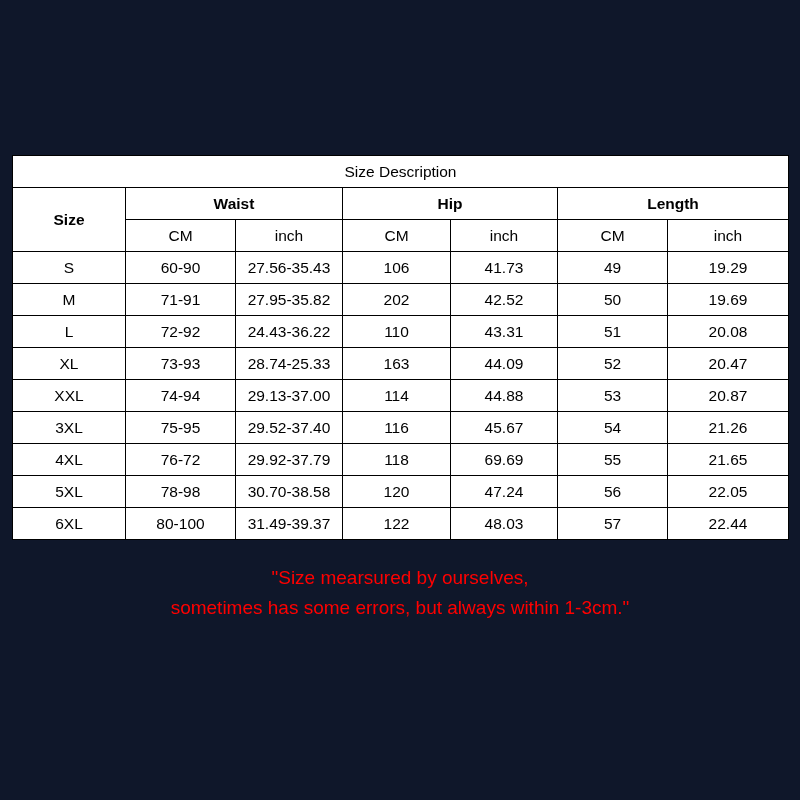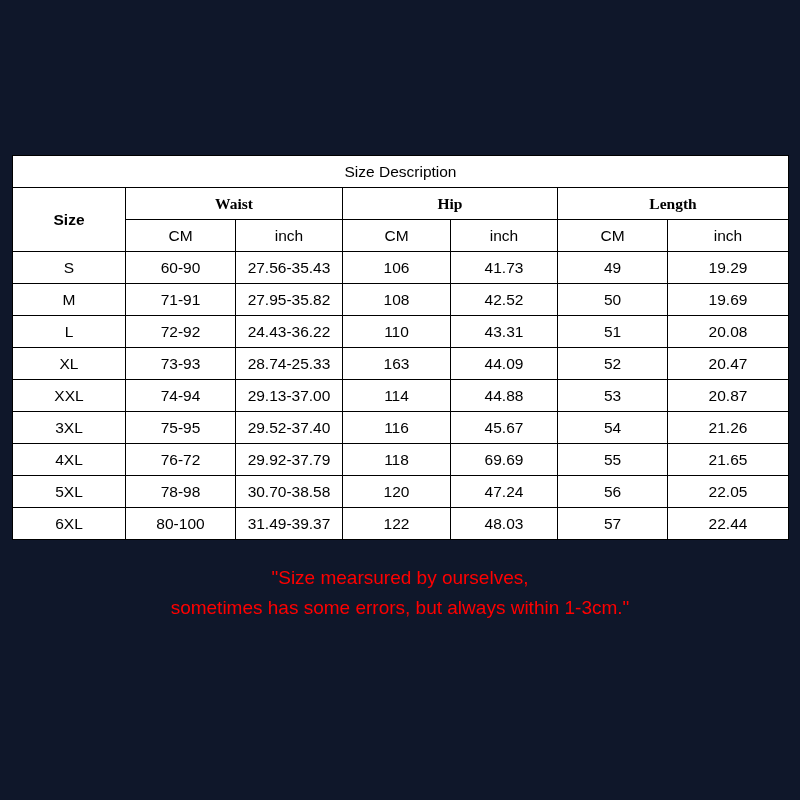--- a/index.html
+++ b/index.html
@@ -40,21 +40,20 @@
     padding: 0;
   }
   .title-cell {
     font-size: 16px;
     color: #000000;
     height: 33px;
   }
   .group-head {
     font-weight: bold;
     font-size: 16px;
-    font-family: Liberation Serif, serif;
   }
   .size-head {
     font-weight: bold;
     font-size: 16px;
   }
   .unit-cm {
     color: #000000;
     font-size: 15.5px;
   }
   .unit-inch {
@@ -125,21 +124,21 @@
           <td class="val-inch">27.56-35.43</td>
           <td class="val-cm">106</td>
           <td class="val-inch">41.73</td>
           <td class="val-cm">49</td>
           <td class="val-inch">19.29</td>
         </tr>
         <tr>
           <td class="size-label">M</td>
           <td class="val-cm">71-91</td>
           <td class="val-inch">27.95-35.82</td>
-          <td class="val-cm">108</td>
+          <td class="val-cm">202</td>
           <td class="val-inch">42.52</td>
           <td class="val-cm">50</td>
           <td class="val-inch">19.69</td>
         </tr>
         <tr>
           <td class="size-label">L</td>
           <td class="val-cm">72-92</td>
           <td class="val-inch">24.43-36.22</td>
           <td class="val-cm">110</td>
           <td class="val-inch">43.31</td>

